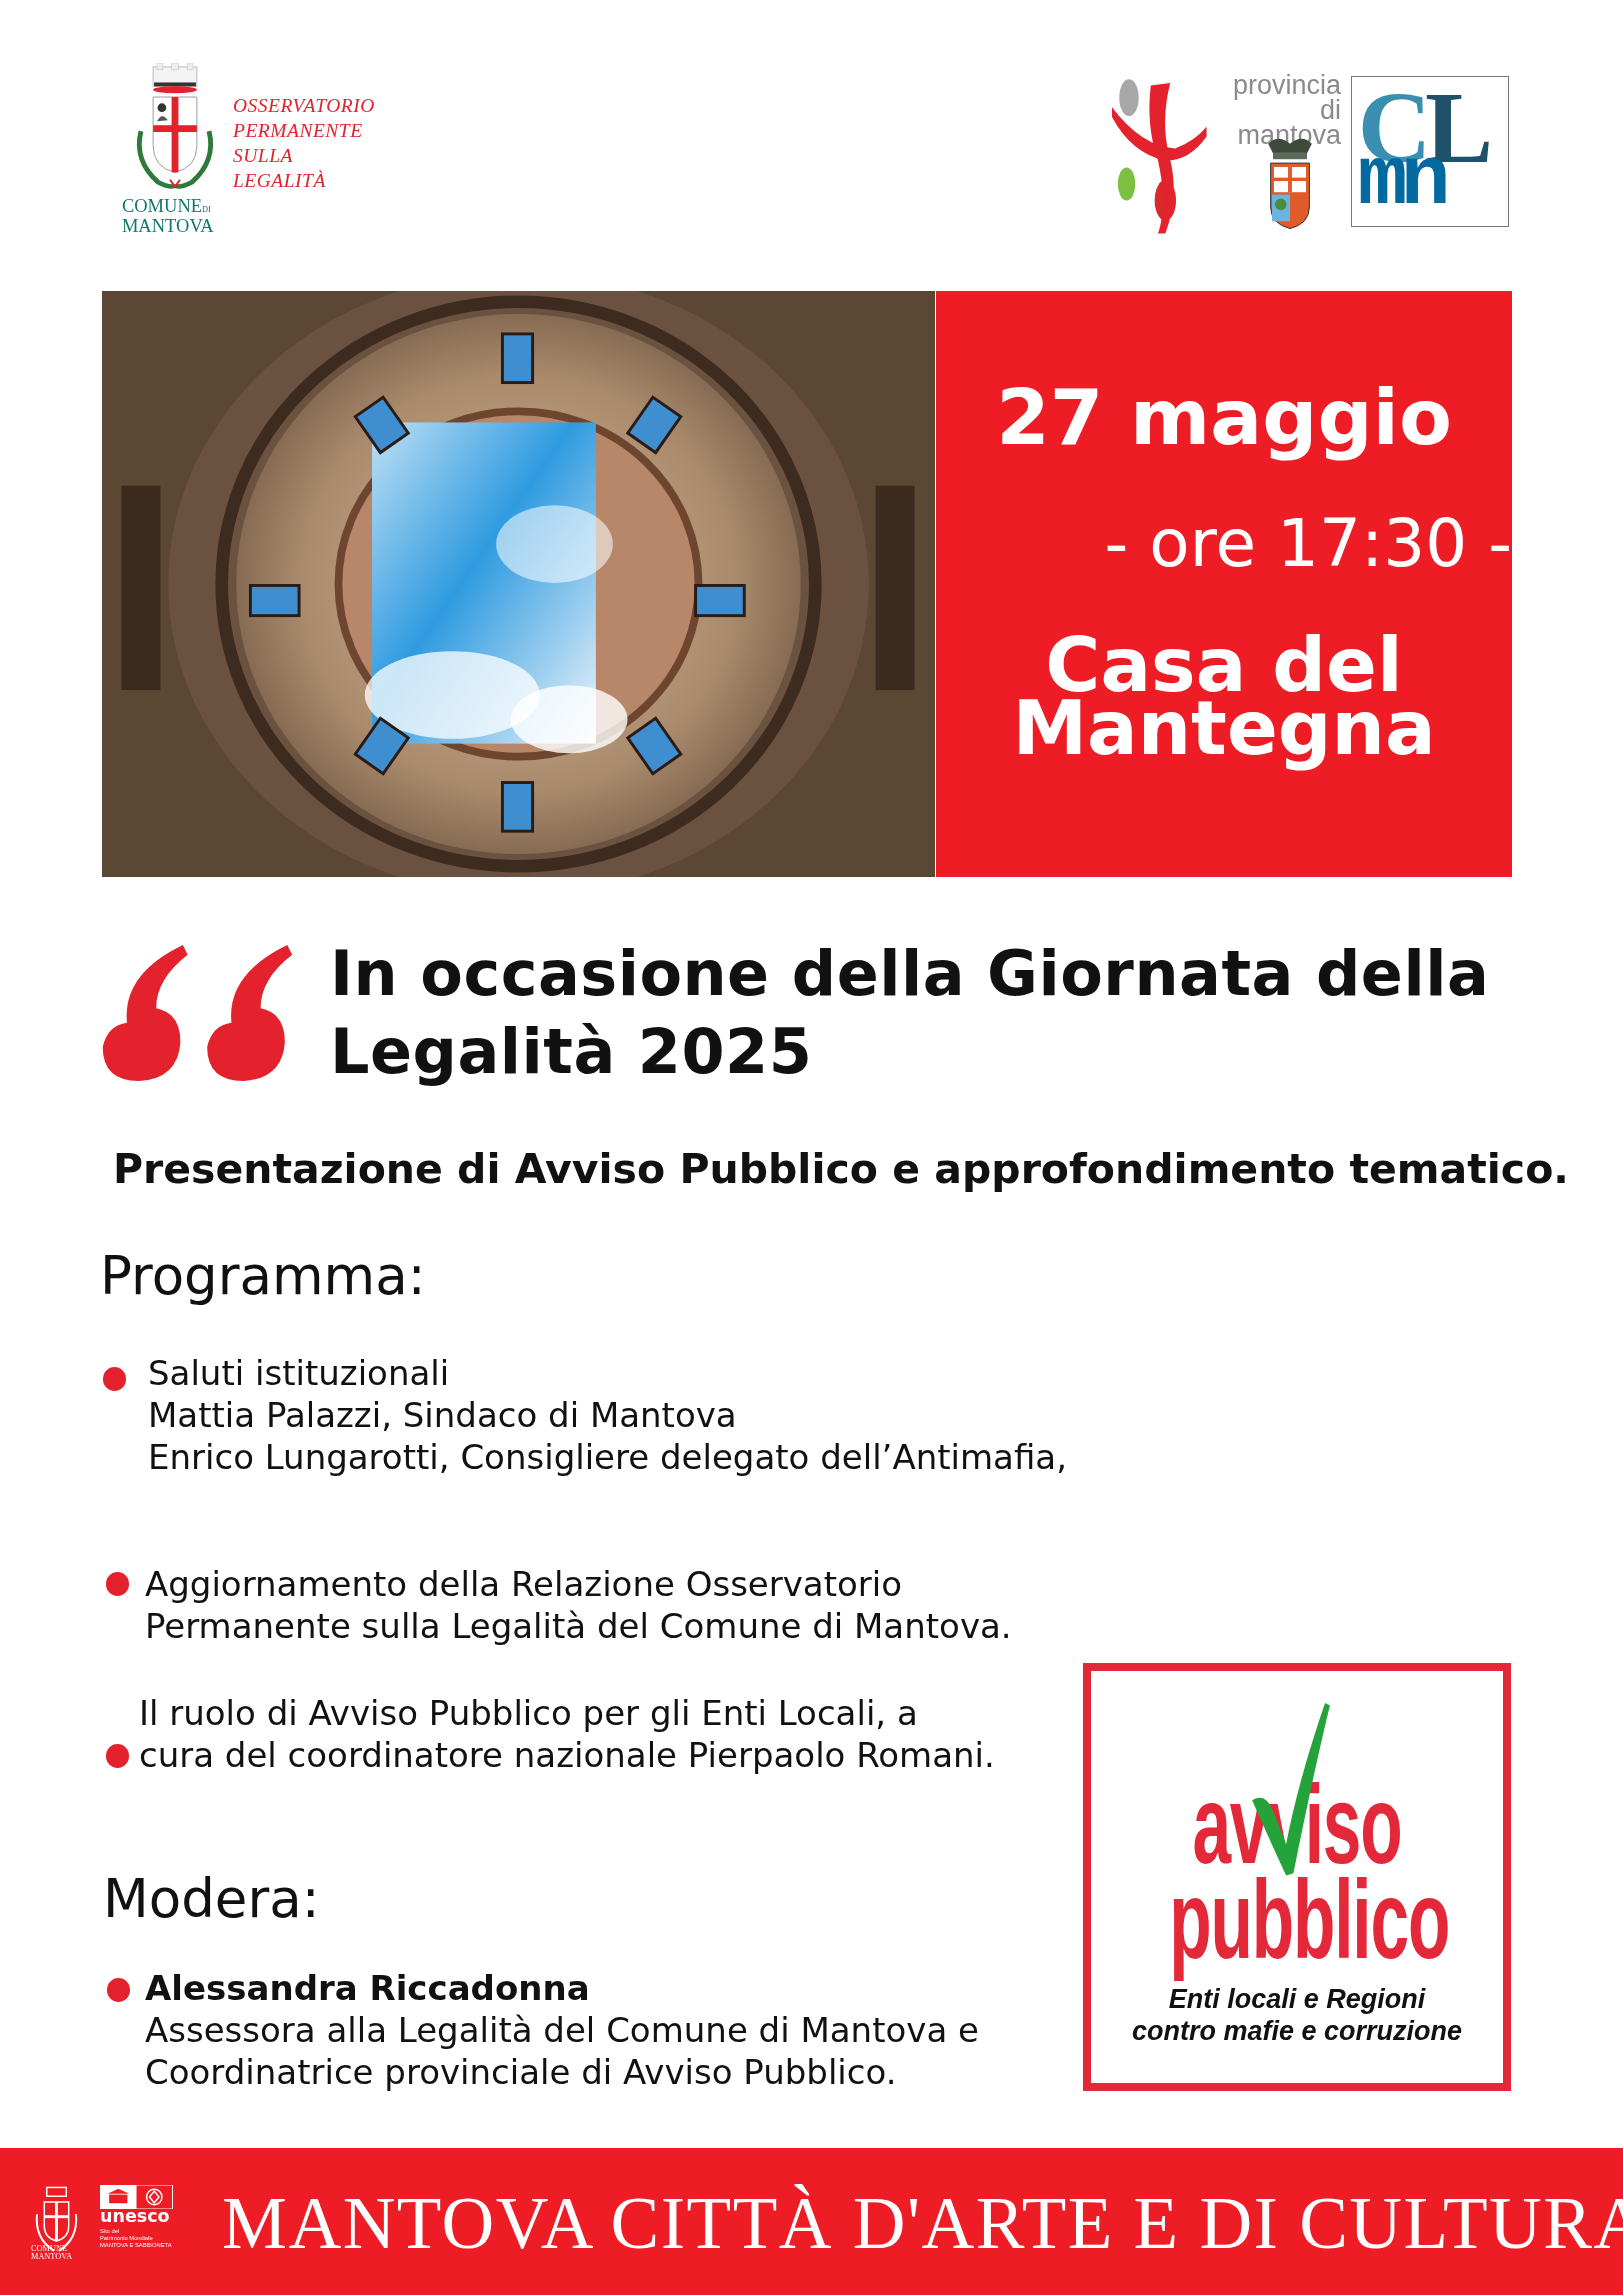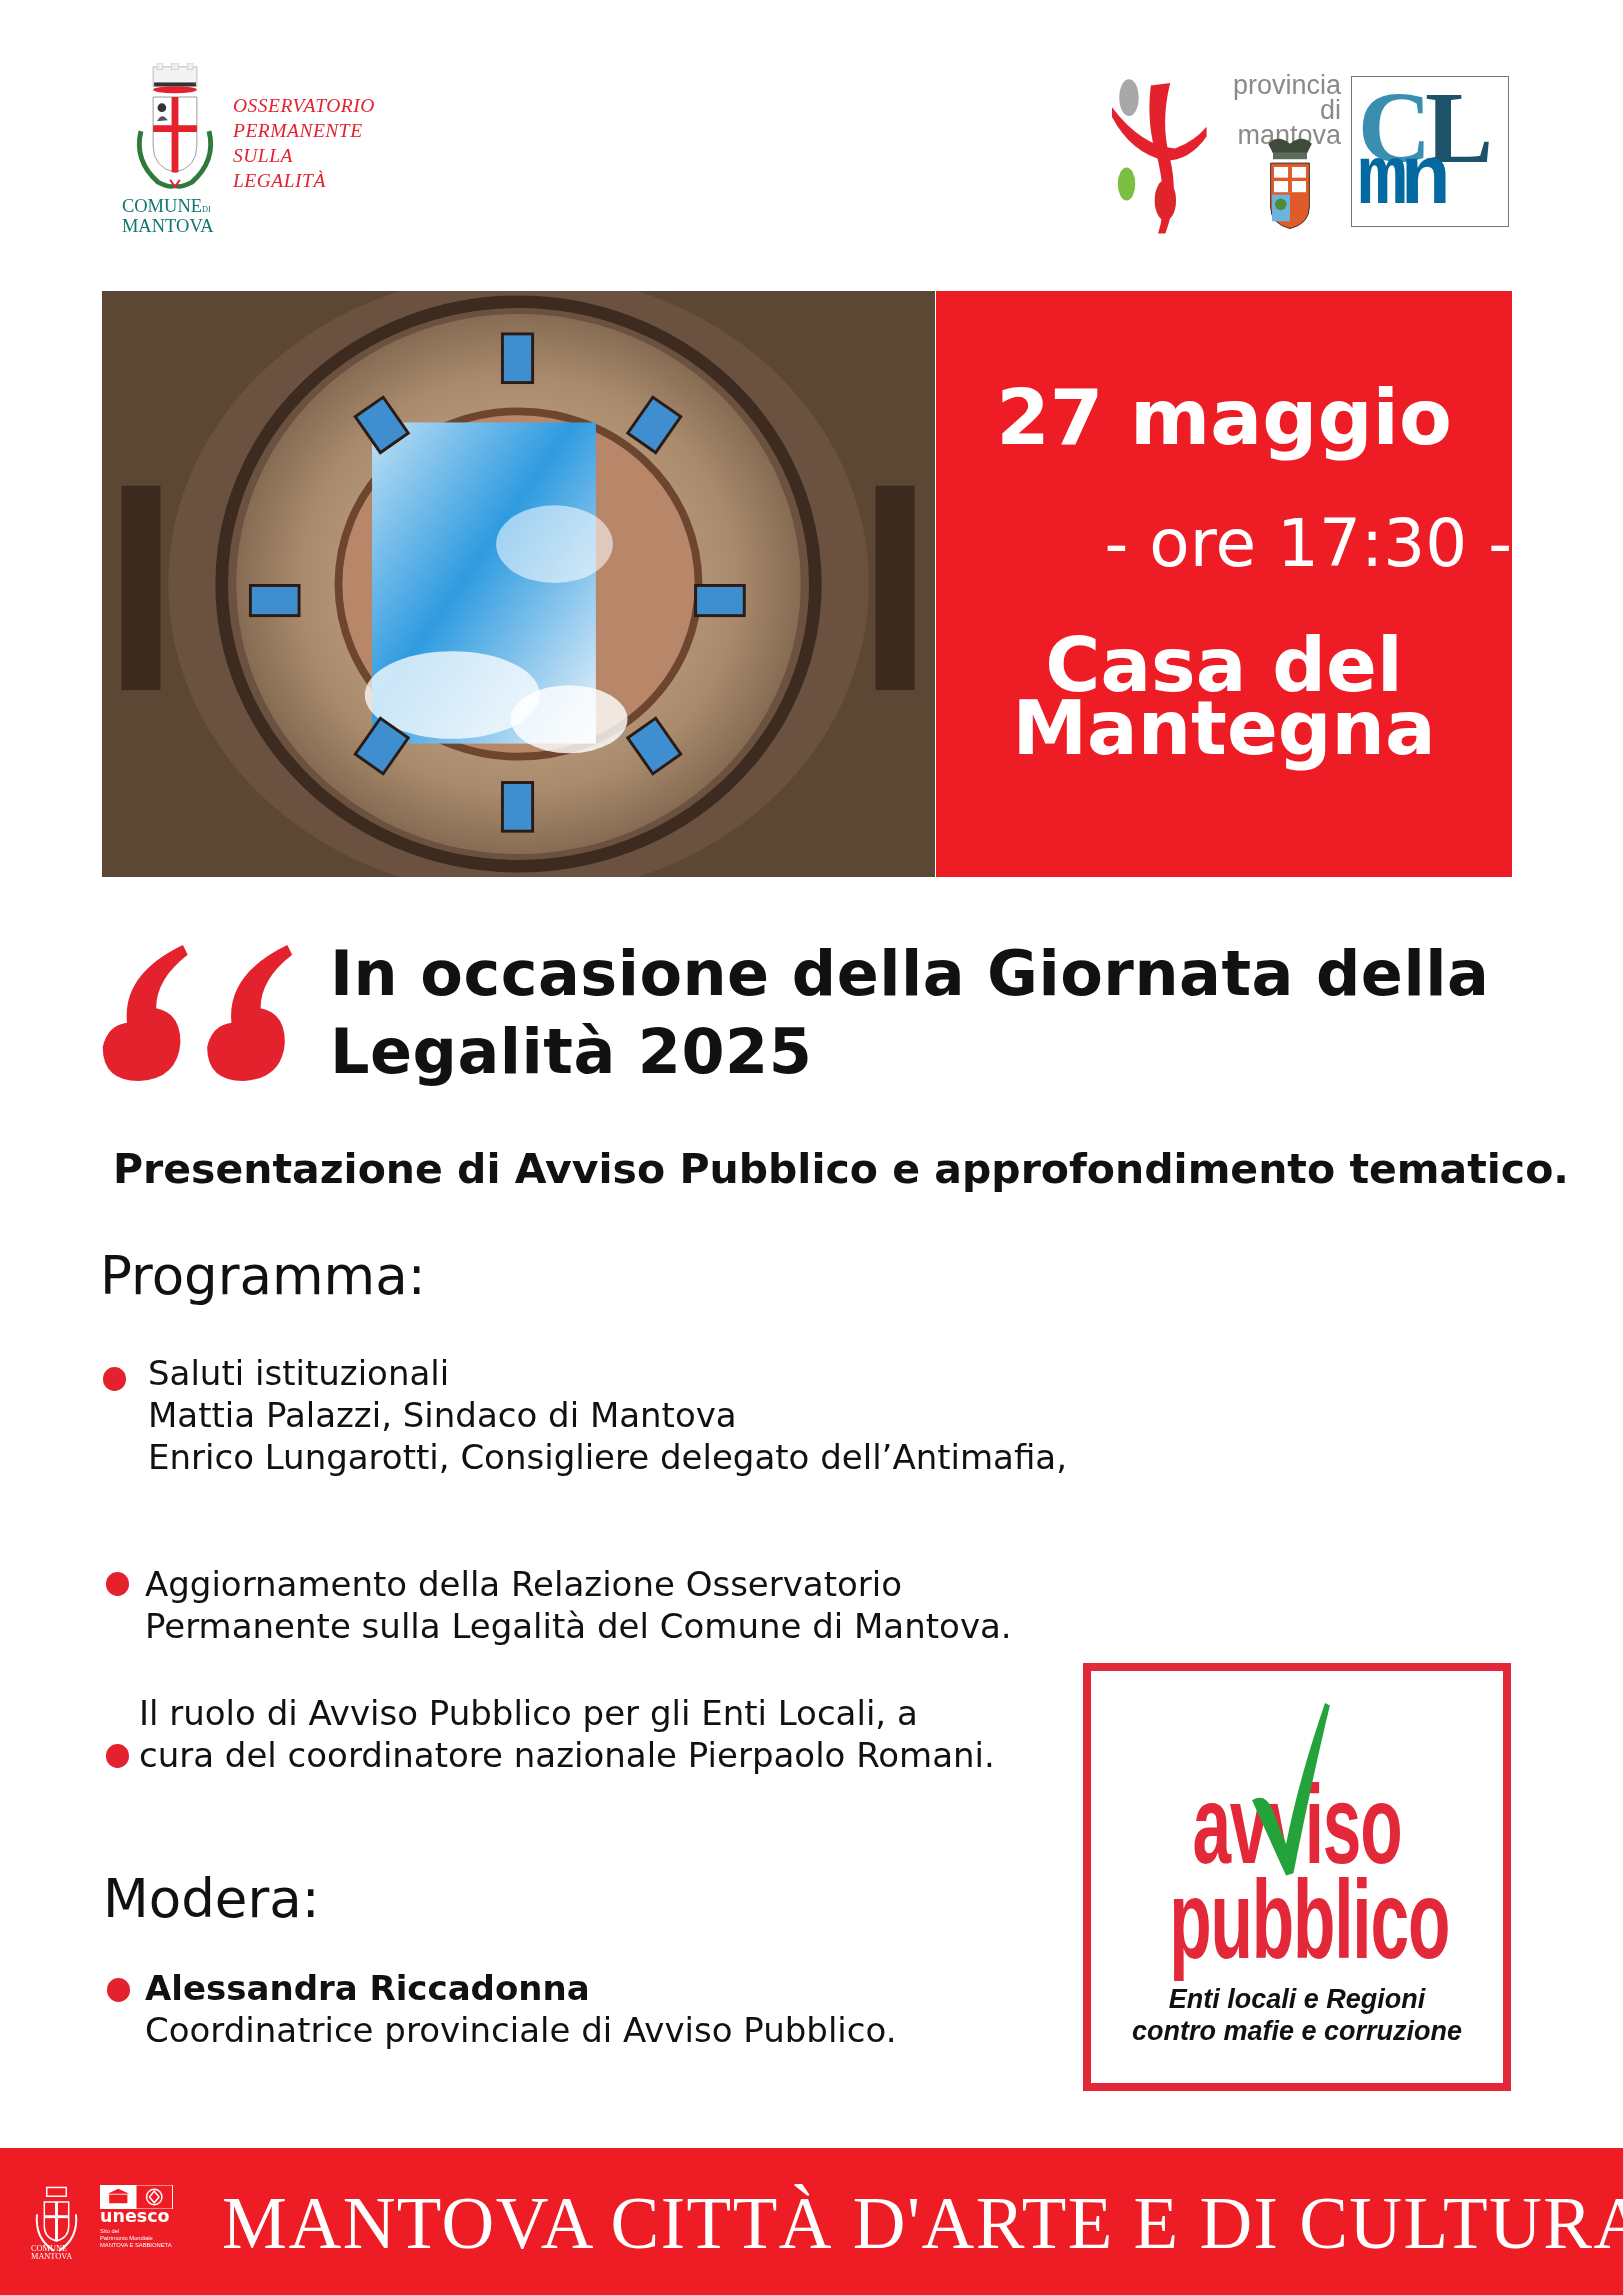--- a/index.html
+++ b/index.html
@@ -202,20 +202,21 @@
 <div class="bullet" style="left:106px; top:1744px;"></div>
 <div class="item" style="left:139px; top:1692px;">
   <span class="item-line">Il ruolo di Avviso Pubblico per gli Enti Locali, a</span>
   <span class="item-line">cura del coordinatore nazionale Pierpaolo Romani.</span>
 </div>
 
 <div id="modera-title" class="abs section-title">Modera:</div>
 <div class="bullet" style="left:107px; top:1978px;"></div>
 <div class="item" style="left:145px; top:1967px;">
   <span class="item-line bold-line">Alessandra Riccadonna</span>
+  <span class="item-line">Assessora alla Legalità del Comune di Mantova e</span>
   <span class="item-line">Coordinatrice provinciale di Avviso Pubblico.</span>
 </div>
 
 <div id="avviso-box" class="abs">
   <div class="av-top">avviso</div>
   <svg class="av-check" viewBox="0 0 160 360">
     <path d="M0 200 Q25 185 40 215 L70 290 Q95 160 150 0 L160 5 Q125 150 85 350 L70 355 Q40 290 0 200 Z" fill="#25a33b"></path>
   </svg>
   <div class="av-bottom">pubblico</div>
   <div class="av-tagline">

